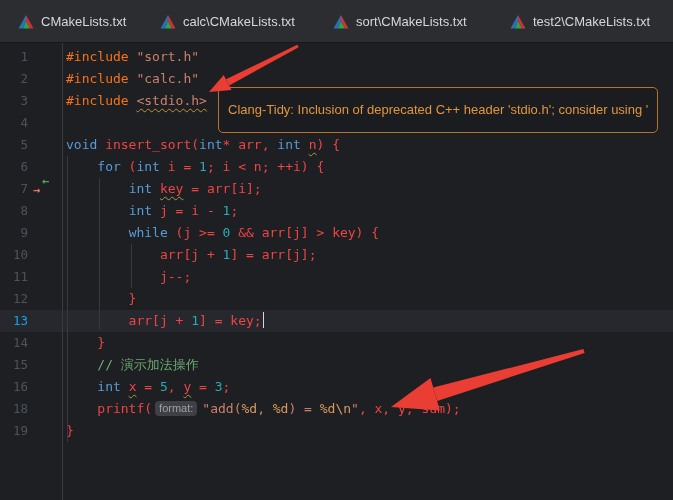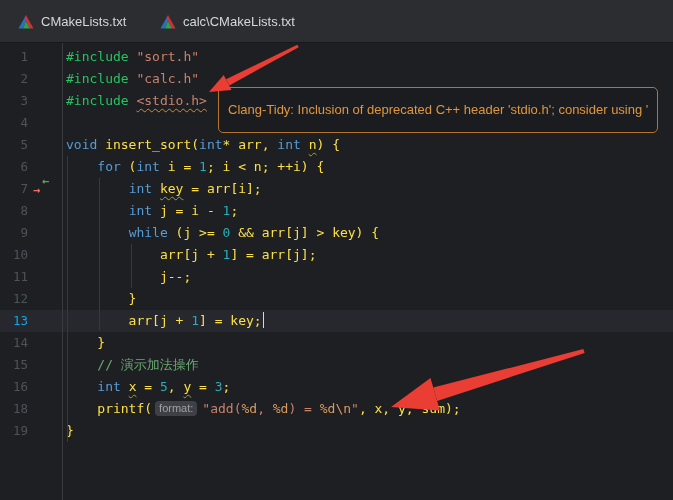--- a/index.html
+++ b/index.html
@@ -25,25 +25,25 @@
   .ln { position:absolute; left:0; top:0; width:28px; text-align:right;
         color:#4e535b; font-size:12.5px; }
   .line.current .ln { color:#0ea5e9; }
 
   .gutter-border { position:absolute; left:62px; top:0; width:1px; height:457px;
                    background:#393b40; z-index:2; }
   .guide { position:absolute; width:1px; background:#36393f; z-index:2; }
 
   
   .tk-kw  { color:#569cd6; }
-  .tk-txt { color:#fde047; }
+  .tk-txt { color:#ef4444; }
   .tk-num { color:#2aacb8; }
   .tk-str { color:#c9826b; }
   .tk-fmt { color:#da9a5e; }
-  .tk-pre { color:#22c55e;text-align:center; }
+  .tk-pre { color:#f97316;text-align:center; }
   .tk-com { color:#6aab73;text-align:center; }
   .sq { text-decoration:underline; text-decoration-style:wavy;
         text-decoration-color:#9fa04b; text-decoration-thickness:1px;
         text-underline-offset:3px; text-decoration-skip-ink:none; }
   .tk-str.sq { text-decoration-color:#c2913a; }
 
   .chip { display:inline-block; background:#3e4045; color:#9da0a5;
           border-radius:4px; padding:0 4px; margin:0 5px 0 3px;
           font-size:11px; line-height:15px; vertical-align:1px;
           font-family:"Liberation Sans", sans-serif; }
@@ -78,20 +78,36 @@
         </svg>
       <span>CMakeLists.txt</span>
     </div>
     <div class="tab" style="left:160px">
       <svg width="16" height="16" viewBox="0 0 16 16">
           <polygon points="8,1 0.5,14.5 5,14.5 8,7" fill="#2b6fb6"></polygon>
           <polygon points="8,7 5,14.5 12,14.5" fill="#2ea44e"></polygon>
           <polygon points="8,1 8,7 12,14.5 15.5,14.5" fill="#d03038"></polygon>
         </svg>
       <span>calc\CMakeLists.txt</span>
+    </div>
+    <div class="tab" style="left:333px">
+      <svg width="16" height="16" viewBox="0 0 16 16">
+          <polygon points="8,1 0.5,14.5 5,14.5 8,7" fill="#2b6fb6"></polygon>
+          <polygon points="8,7 5,14.5 12,14.5" fill="#2ea44e"></polygon>
+          <polygon points="8,1 8,7 12,14.5 15.5,14.5" fill="#d03038"></polygon>
+        </svg>
+      <span>sort\CMakeLists.txt</span>
+    </div>
+    <div class="tab" style="left:510px">
+      <svg width="16" height="16" viewBox="0 0 16 16">
+          <polygon points="8,1 0.5,14.5 5,14.5 8,7" fill="#2b6fb6"></polygon>
+          <polygon points="8,7 5,14.5 12,14.5" fill="#2ea44e"></polygon>
+          <polygon points="8,1 8,7 12,14.5 15.5,14.5" fill="#d03038"></polygon>
+        </svg>
+      <span>test2\CMakeLists.txt</span>
     </div>
   </div>
 
   <div class="editor">
     <div class="lines" id="lines">
         <div class="line"><span class="ln">1</span><span class="tk-pre">#include </span><span class="tk-str">"sort.h"</span></div>
         <div class="line"><span class="ln">2</span><span class="tk-pre">#include </span><span class="tk-str">"calc.h"</span></div>
         <div class="line"><span class="ln">3</span><span class="tk-pre">#include </span><span class="tk-str sq">&lt;stdio.h&gt;</span></div>
         <div class="line"><span class="ln">4</span></div>
         <div class="line"><span class="ln">5</span><span class="tk-kw">void</span><span class="tk-txt"> insert_sort(</span><span class="tk-kw">int</span><span class="tk-txt">* arr, </span><span class="tk-kw">int</span><span class="tk-txt"> </span><span class="tk-txt sq">n</span><span class="tk-txt">) {</span></div>

